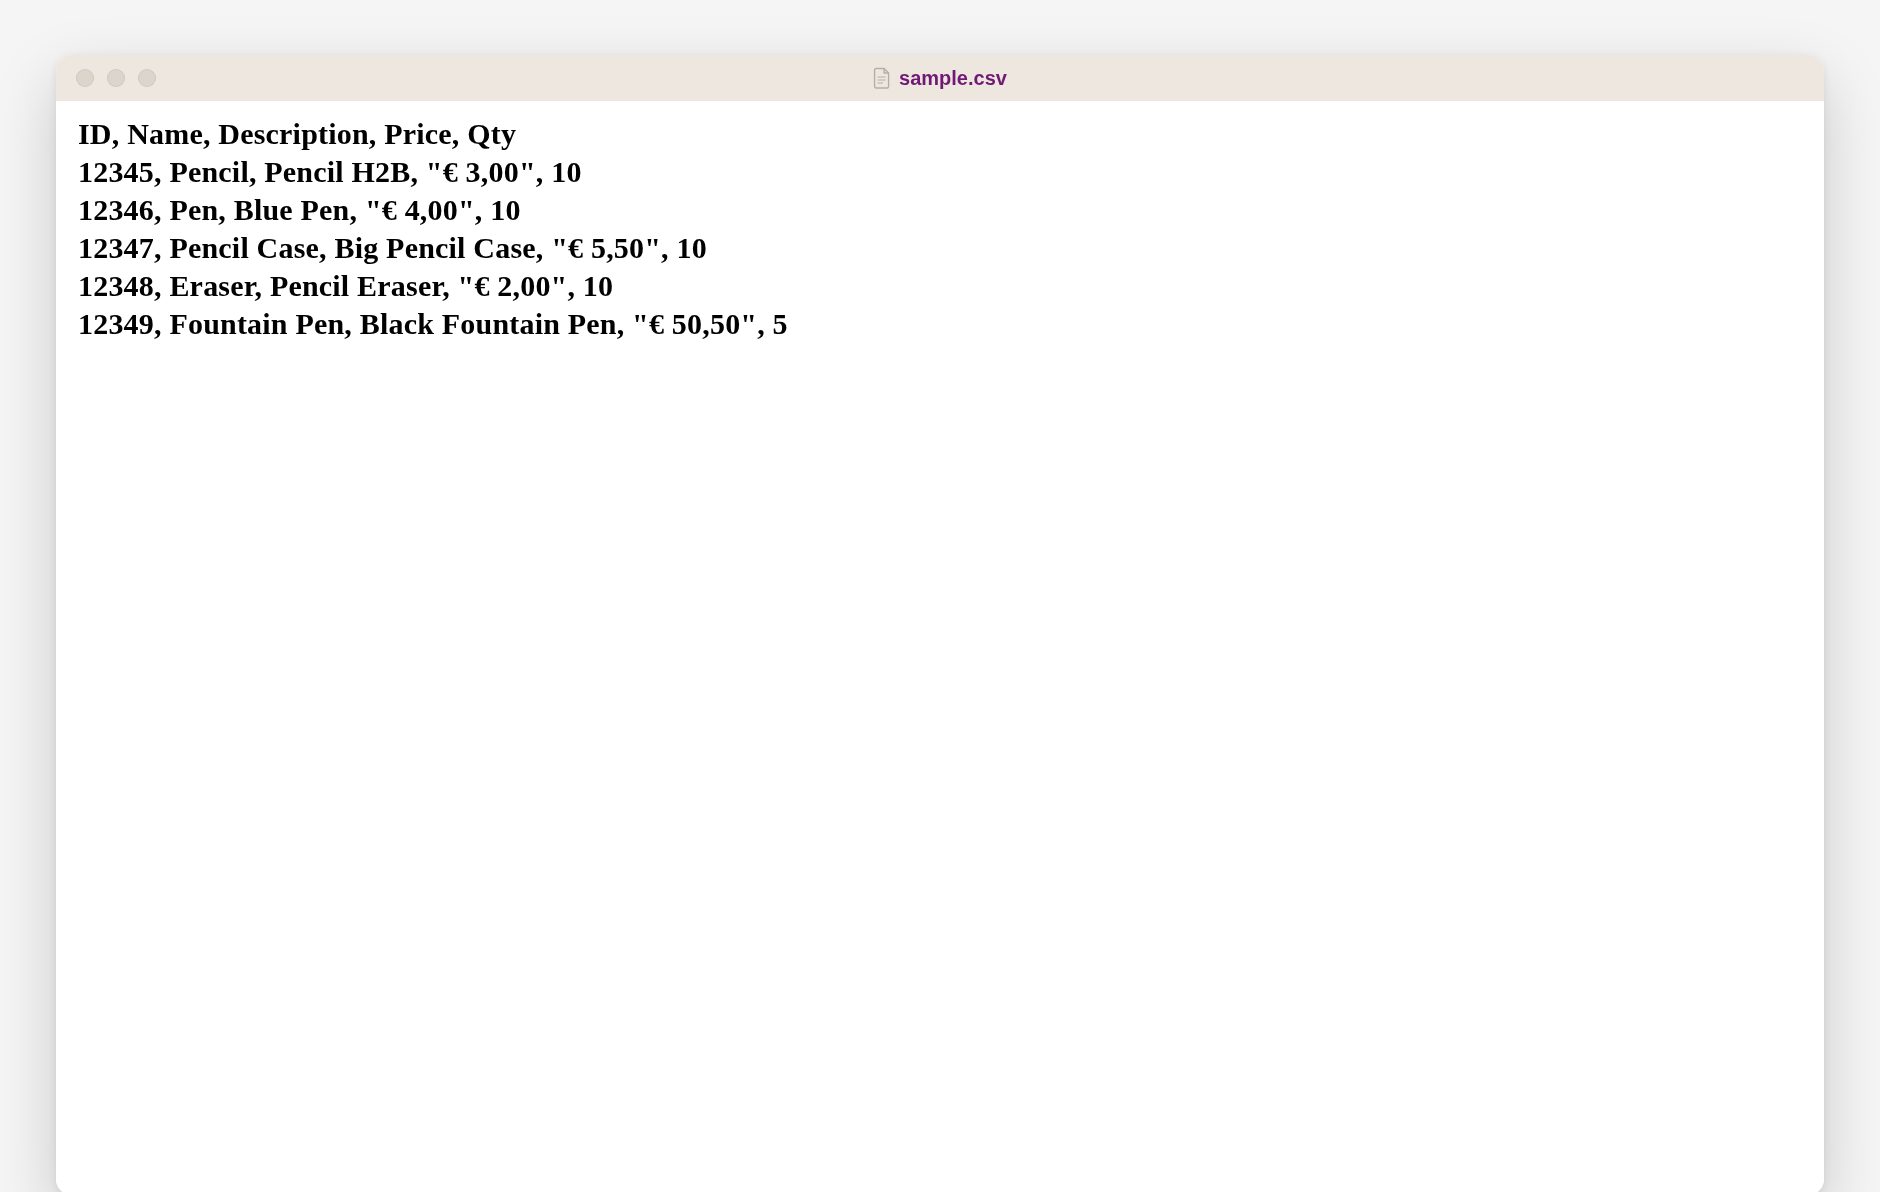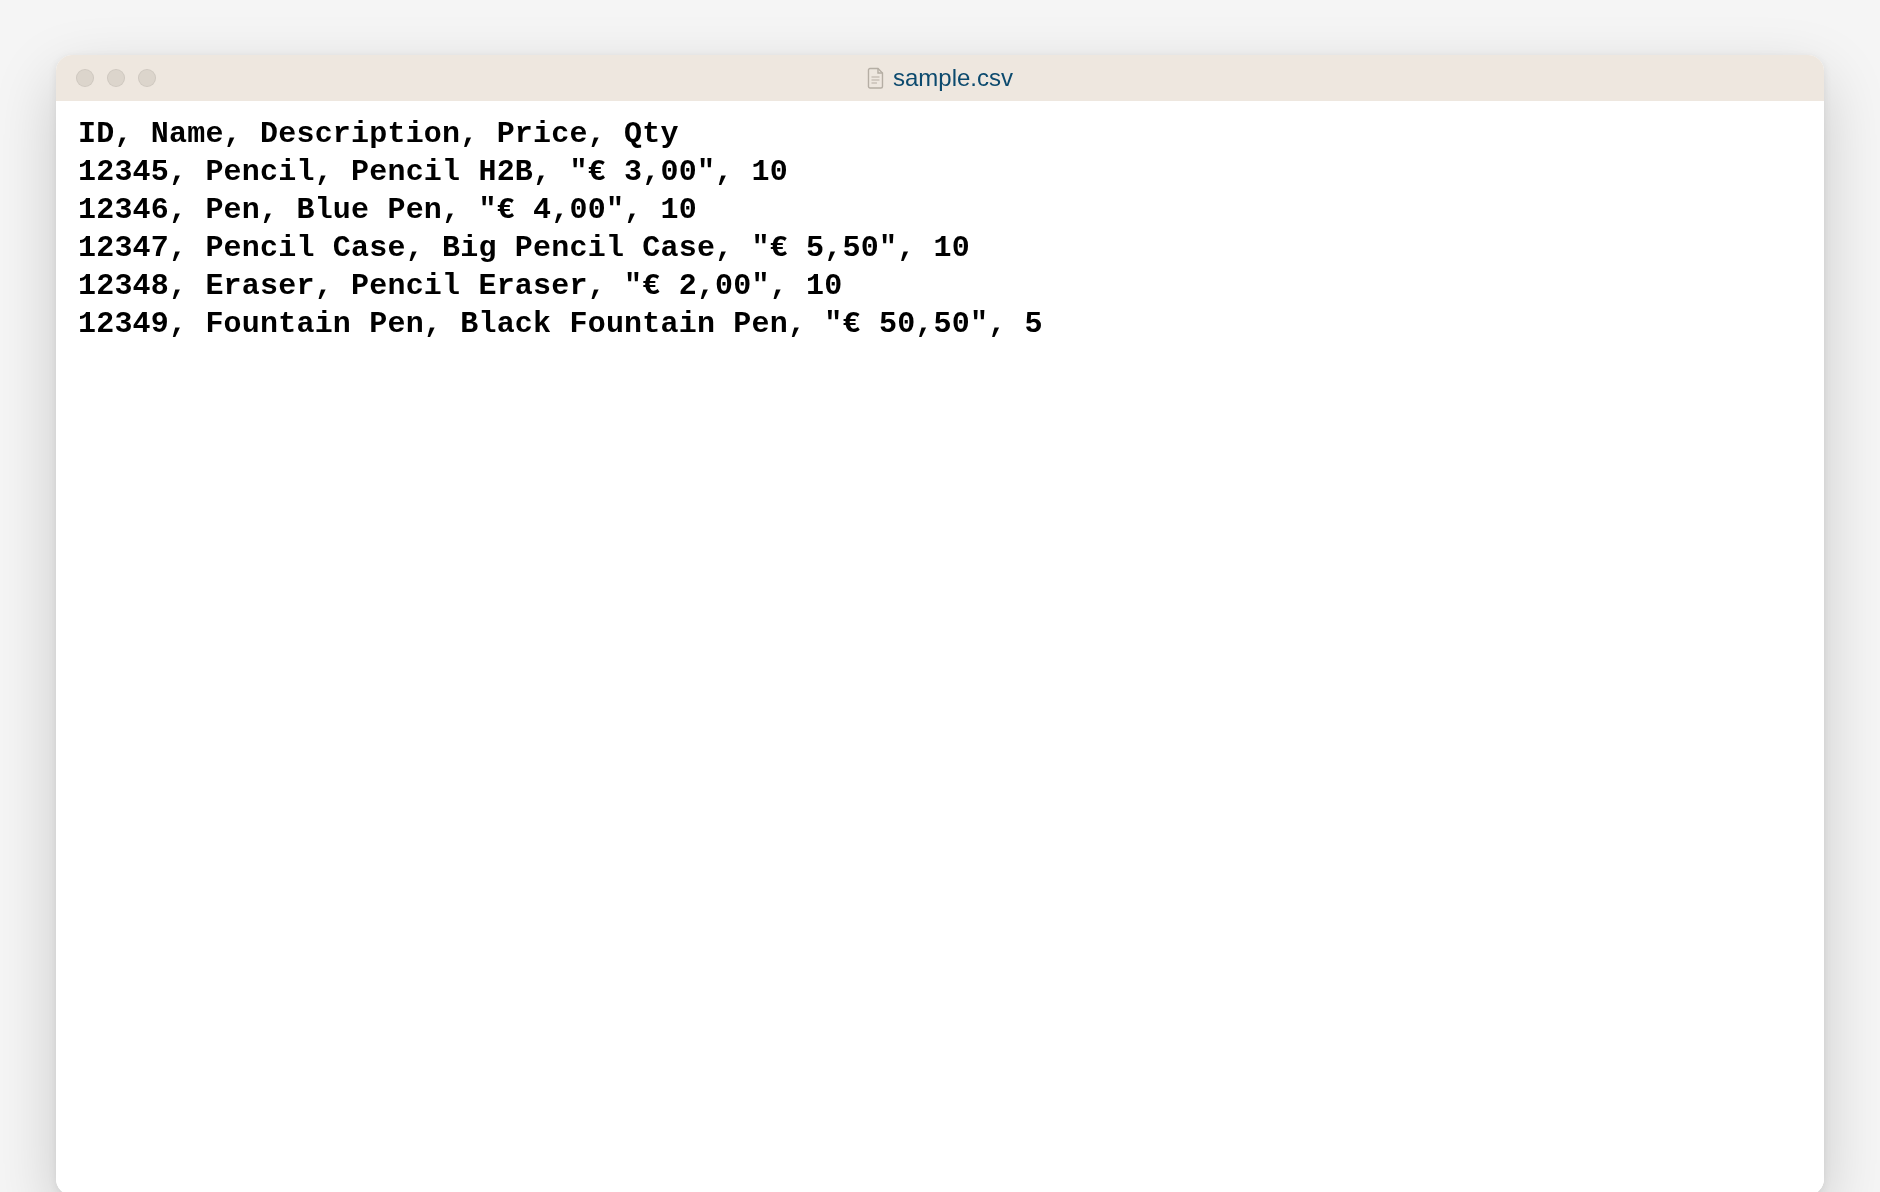--- a/index.html
+++ b/index.html
@@ -44,41 +44,41 @@
       background: #dcd5cc;
       border: 1px solid rgba(0,0,0,0.06);
     }
     .title-center {
       position: absolute;
       left: 50%;
       transform: translateX(-50%);
       display: flex;
       align-items: center;
       gap: 8px;
-      color: #0c4a6e;
-      font-size: 24px;
-      font-weight: 400;
+      color: #701a75;
+      font-size: 20px;
+      font-weight: 700;
     }
     .file-icon {
       width: 18px;
       height: 22px;
       display: inline-block;
     }
     .file-icon svg {
       width: 100%;
       height: 100%;
       display: block;
     }
     .content {
       background: #ffffff;
       padding: 14px 22px 20px 22px;
       min-height: 1094px;
     }
     .content pre {
-      font-family: Liberation Mono, monospace;
+      font-family: Liberation Serif, serif;
       font-size: 30px;
       line-height: 1.27;
       font-weight: 600;
       color: #000000;
       white-space: pre;
       letter-spacing: 0.2px;
     }
   </style>
 </head>
 <body>

